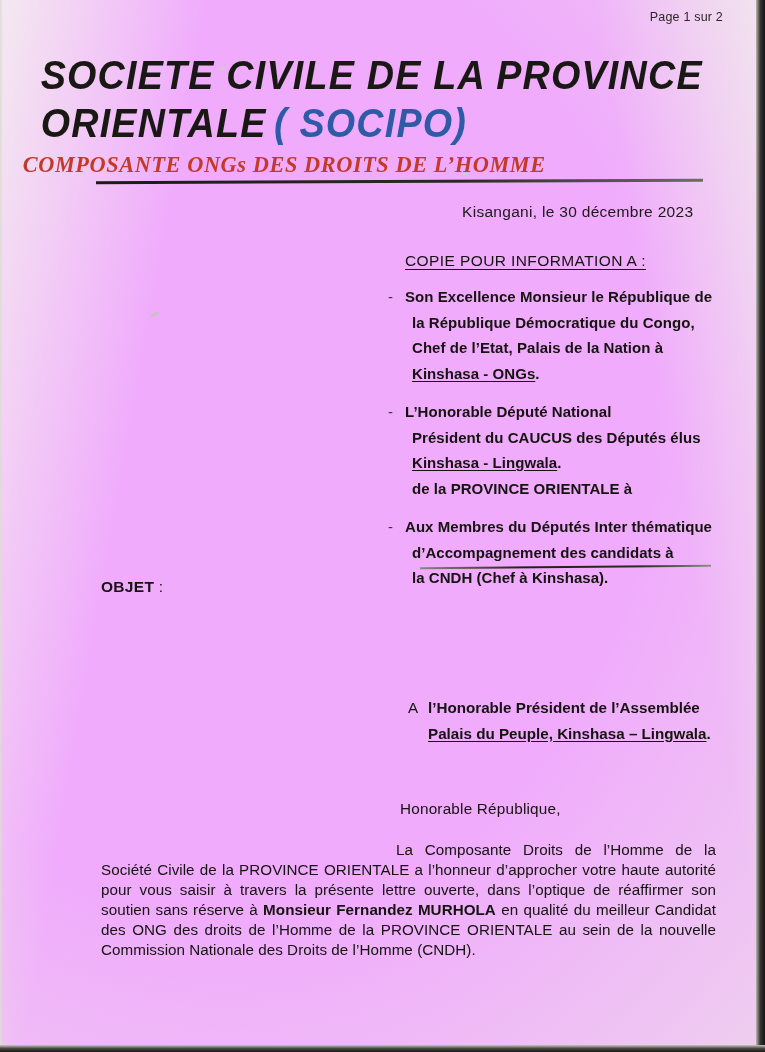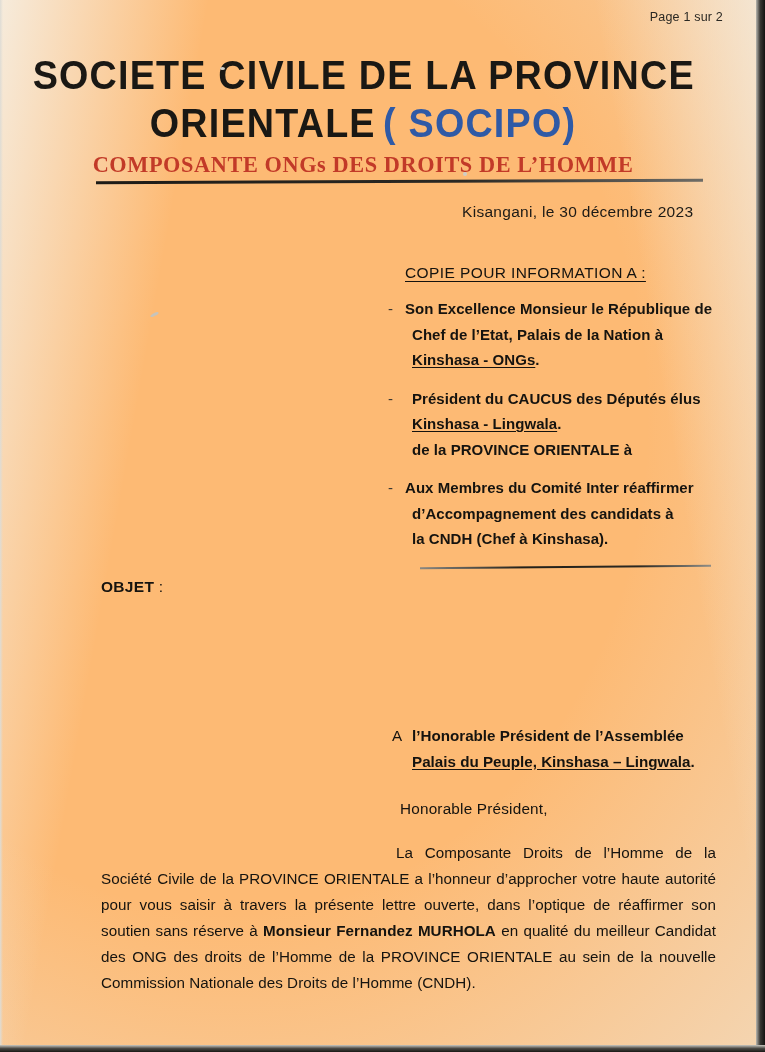--- a/index.html
+++ b/index.html
@@ -6,21 +6,21 @@
   html, body {
     margin: 0;
     padding: 0;
     background: #ffffff;
   }
 
   .page {
     position: relative;
     width: 765px;
     height: 1052px;
-    background: #fdba74;
+    background: #f0abfc;
     overflow: hidden;
     font-family: "Liberation Sans", sans-serif;
     color: #15130f;
     box-sizing: border-box;
   }
 
   
   .paper-tint {
     position: absolute;
     inset: 0;
@@ -65,23 +65,24 @@
     font-size: 12.5px;
     letter-spacing: 0.2px;
     color: #2a2823;
     white-space: nowrap;
   }
 
   
   .letterhead {
     position: absolute;
     top: 52px;
-    left: 4px;
+    left: 12px;
     width: 718px;
-    text-align: center;
+    text-align: left;
+    font-style: italic;
   }
   .lh-line1, .lh-line2 {
     font-family: "Liberation Sans", sans-serif;
     font-weight: 700;
     font-size: 41px;
     line-height: 46px;
     letter-spacing: 1.3px;
     color: #1a1814;
     transform: scaleX(0.92);
     transform-origin: center;
@@ -122,21 +123,20 @@
     color: #1c1a16;
     white-space: nowrap;
   }
 
   
   .copy-block {
     position: absolute;
     top: 252px;
     left: 388px;
     width: 325px;
-    margin-top: 12px;
   }
   .copy-title {
     font-size: 15.5px;
     font-weight: 400;
     letter-spacing: 0.4px;
     text-decoration: underline;
     text-underline-offset: 3px;
     margin-left: 17px;
     margin-bottom: 14px;
     white-space: nowrap;
@@ -197,26 +197,25 @@
     font-size: 15.2px;
     line-height: 25px;
     text-align: justify;
     letter-spacing: 0.05px;
   }
 
   
   .addressee {
     position: absolute;
     top: 695px;
-    left: 392px;
+    left: 408px;
     width: 330px;
     font-size: 15.2px;
     line-height: 25.5px;
     font-weight: 600;
-    margin-top: 28px;
   }
   .addressee .a-first .pref {
     display: inline-block;
     width: 20px;
     font-weight: 400;
   }
   .addressee .ln { display: block; padding-left: 20px; }
   .addressee .a-first { padding-left: 0; }
 
   
@@ -227,21 +226,21 @@
     font-size: 15.3px;
     letter-spacing: 0.2px;
   }
 
   .body-para {
     position: absolute;
     top: 840px;
     left: 101px;
     width: 615px;
     font-size: 15.2px;
-    line-height: 26px;
+    line-height: 20px;
     text-align: justify;
     text-indent: 295px;
     letter-spacing: 0.05px;
   }
   .body-para b { font-weight: 700; }
 
   
   .speck {
     position: absolute;
     background: #cfcdc6;
@@ -267,52 +266,54 @@
 
   <div class="date-line">Kisangani, le  30  décembre  2023</div>
 
   <div class="copy-block">
     <div class="copy-title">COPIE  POUR  INFORMATION  A :</div>
     <ul class="copy-list">
 
       <li class="copy-item">
         <span class="dash">-</span>
         <span class="ln">Son Excellence Monsieur le République de</span>
+        <span class="ln ind">la République Démocratique du Congo,</span>
         <span class="ln ind">Chef de l’Etat, Palais de la Nation à</span>
         <span class="ln ind"><span class="u">Kinshasa - ONGs</span><span>.</span></span>
       </li>
 
       <li class="copy-item">
         <span class="dash">-</span>
+        <span class="ln">L’Honorable Député National</span>
         <span class="ln ind">Président du CAUCUS des Députés élus</span>
         <span class="ln ind"><span class="u">Kinshasa - Lingwala</span><span>.</span></span>
         <span class="ln ind">de  la PROVINCE  ORIENTALE  à</span>
       </li>
 
       <li class="copy-item">
         <span class="dash">-</span>
-        <span class="ln">Aux Membres du Comité Inter réaffirmer</span>
+        <span class="ln">Aux Membres du Députés Inter thématique</span>
         <span class="ln ind">d’Accompagnement des candidats à</span>
         <span class="ln ind">la CNDH (Chef à Kinshasa).</span>
       </li>
 
     </ul>
   </div>
   <div class="copy-rule"></div>
 
   <div class="objet">
     <div class="objet-label"><span class="lbl">OBJET</span><span> :</span></div>
   </div>
 
   <div class="addressee">
     <span class="ln a-first"><span class="pref">A</span><span>l’Honorable Président de l’Assemblée</span></span>
     <span class="ln"><span class="u">Palais du Peuple, Kinshasa – Lingwala</span><span>.</span></span>
   </div>
 
-  <div class="salutation">Honorable Président,</div>
+  <div class="salutation">Honorable République,</div>
 
   <div class="body-para"><span>La Composante  Droits de l’Homme  de la Société Civile de la PROVINCE ORIENTALE a l’honneur d’approcher votre haute autorité pour vous saisir à travers la présente lettre ouverte, dans l’optique de réaffirmer son soutien sans réserve  à </span><b>Monsieur Fernandez  MURHOLA</b><span>  en qualité du meilleur Candidat des ONG des droits de l’Homme de la PROVINCE ORIENTALE  au sein de la nouvelle Commission Nationale des Droits de l’Homme (CNDH).</span></div>
 
   <div class="speck" style="left:150px; top:313px; width:9px; height:3px; transform:rotate(-28deg); background:#c6c4bc;"></div>
   <div class="speck" style="left:463px; top:172px; width:4px; height:4px;"></div>
   <div class="speck" style="left:220px; top:67px; width:5px; height:3px;"></div>
 
   <div class="scan-edge-left"></div>
   <div class="scan-edge-right"></div>
   <div class="scan-edge-bottom"></div>

